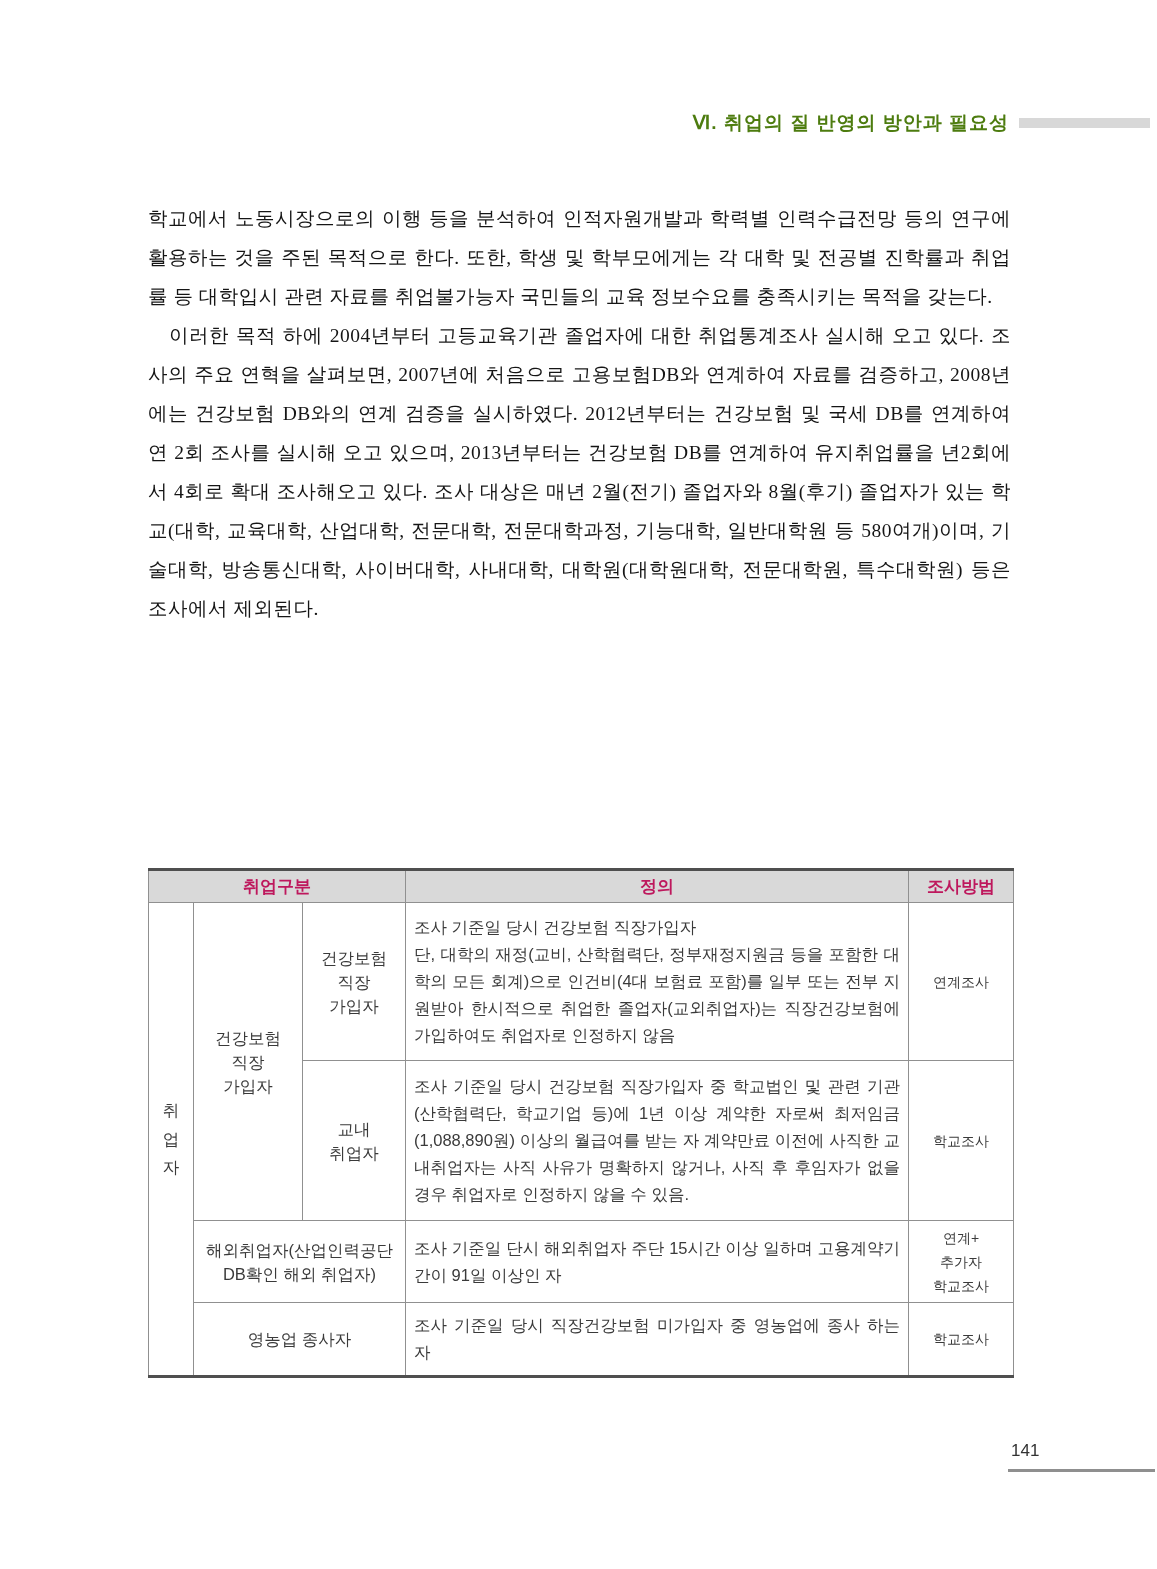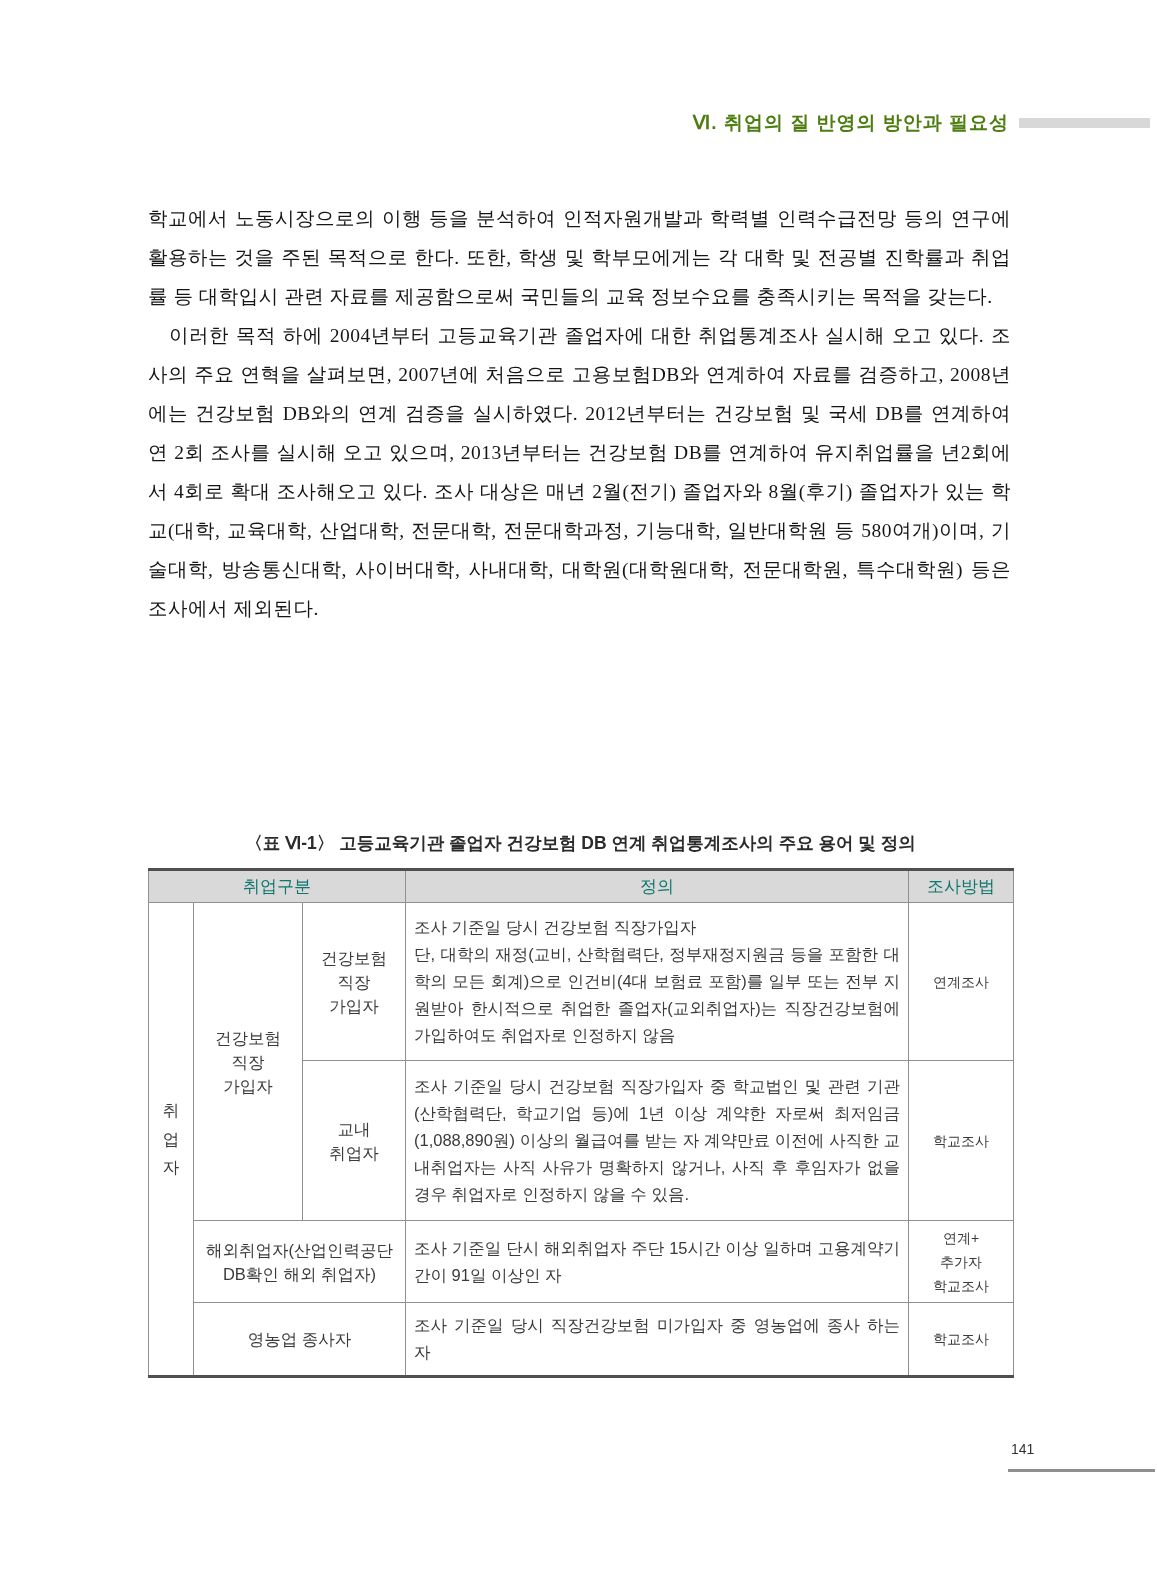--- a/index.html
+++ b/index.html
@@ -84,22 +84,22 @@
   }
   table.terms th, table.terms td {
     border: 1px solid #909090;
     font-weight: normal;
     vertical-align: middle;
   }
   table.terms th {
     background: #d9d9d9;
     height: 33px;
     font-size: 17px;
-    font-weight: 400;
-    color: #0f766e;
+    font-weight: 700;
+    color: #be185d;
     text-align: center;
   }
   td.label-cell {
     text-align: center;
     font-size: 16.5px;
     line-height: 24px;
     white-space: pre-line;
     margin-left: 15px;
   }
   td.def-cell {
@@ -123,21 +123,21 @@
     line-height: 1.75;
     font-size: 16.5px;
     text-align: center;
   }
 
   
   .page-number {
     position: absolute;
     left: 1011px;
     top: 1441px;
-    font-size: 14px;
+    font-size: 17px;
     color: #333;
     font-family: "Liberation Sans", sans-serif;
   }
   .footer-rule {
     position: absolute;
     left: 1008px;
     top: 1469px;
     width: 147px;
     height: 3px;
     background: #8f8f8f;
@@ -147,25 +147,24 @@
 <body>
 
 <div class="page">
 
   <div class="running-head">
     <span class="title">Ⅵ. 취업의 질 반영의 방안과 필요성</span>
     <span class="accent-bar"></span>
   </div>
 
   <div class="body-text">
-    <p>학교에서 노동시장으로의 이행 등을 분석하여 인적자원개발과 학력별 인력수급전망 등의 연구에 활용하는 것을 주된 목적으로 한다. 또한, 학생 및 학부모에게는 각 대학 및 전공별 진학률과 취업률 등 대학입시 관련 자료를 제공함으로써 국민들의 교육 정보수요를 충족시키는 목적을 갖는다.</p>
+    <p>학교에서 노동시장으로의 이행 등을 분석하여 인적자원개발과 학력별 인력수급전망 등의 연구에 활용하는 것을 주된 목적으로 한다. 또한, 학생 및 학부모에게는 각 대학 및 전공별 진학률과 취업률 등 대학입시 관련 자료를 취업불가능자 국민들의 교육 정보수요를 충족시키는 목적을 갖는다.</p>
     <p class="indent">이러한 목적 하에 2004년부터 고등교육기관 졸업자에 대한 취업통계조사 실시해 오고 있다. 조사의 주요 연혁을 살펴보면, 2007년에 처음으로 고용보험DB와 연계하여 자료를 검증하고, 2008년에는 건강보험 DB와의 연계 검증을 실시하였다. 2012년부터는 건강보험 및 국세 DB를 연계하여 연 2회 조사를 실시해 오고 있으며, 2013년부터는 건강보험 DB를 연계하여 유지취업률을 년2회에서 4회로 확대 조사해오고 있다. 조사 대상은 매년 2월(전기) 졸업자와 8월(후기) 졸업자가 있는 학교(대학, 교육대학, 산업대학, 전문대학, 전문대학과정, 기능대학, 일반대학원 등 580여개)이며, 기술대학, 방송통신대학, 사이버대학, 사내대학, 대학원(대학원대학, 전문대학원, 특수대학원) 등은 조사에서 제외된다.</p>
   </div>
 
-  <div class="table-caption">〈표 Ⅵ-1〉 고등교육기관 졸업자 건강보험 DB 연계 취업통계조사의 주요 용어 및 정의</div>
 
   <table class="terms">
     <colgroup>
       <col style="width:45px">
       <col style="width:109px">
       <col style="width:103px">
       <col style="width:503px">
       <col style="width:105px">
     </colgroup>
     <thead>

